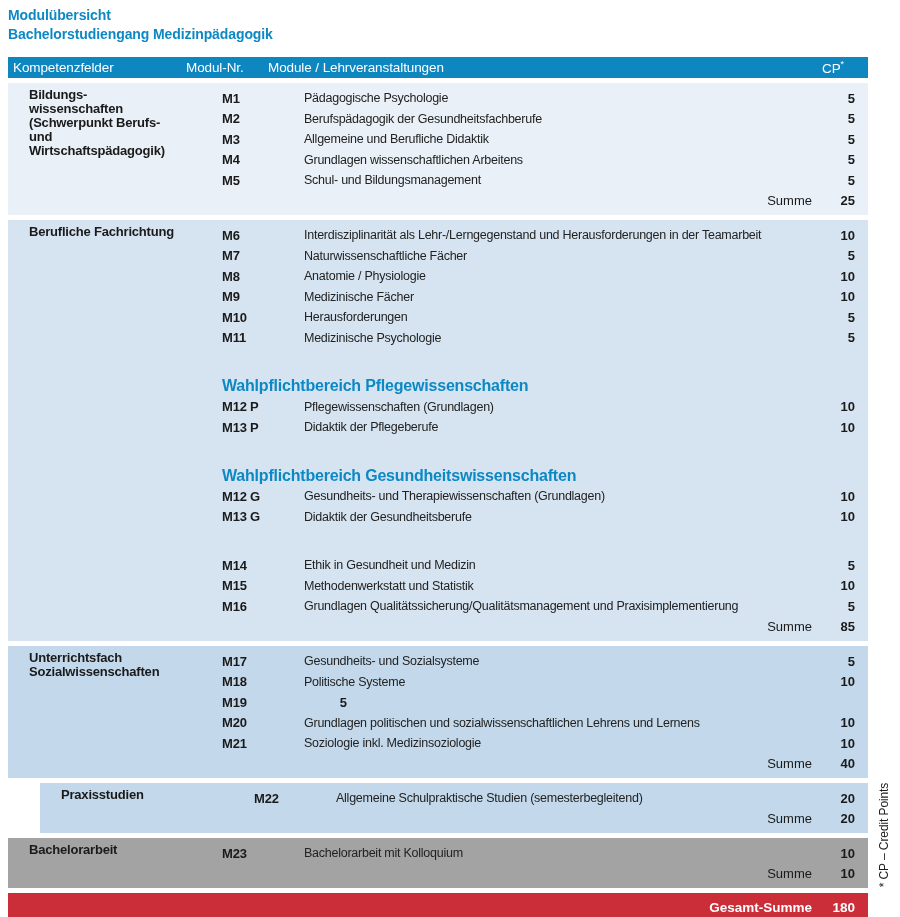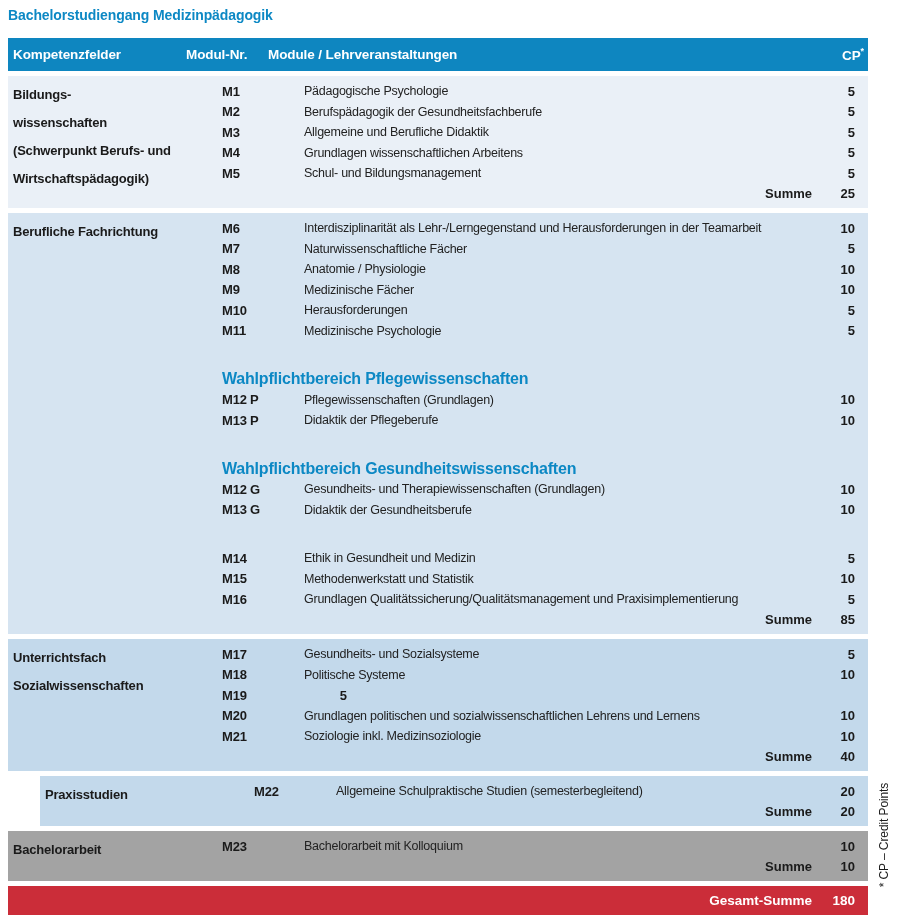--- a/index.html
+++ b/index.html
@@ -12,47 +12,47 @@
 
   .titles { margin-bottom:13px; }
   .titles div {
     color:var(--accent,#0c88c4); font-weight:bold; font-size:14px;
     line-height:19px; letter-spacing:-0.1px;
   }
 
   .table { width:860px; }
 
   .thead {
-    display:flex; align-items:center; height:33px;
+    display:flex; align-items:center; height:21px;
     background:var(--header-bar,#0e86c0); color:#ffffff;
-    font-weight:bold; font-size:13.5px; letter-spacing:-0.1px;
+    font-weight:normal; font-size:13.5px; letter-spacing:-0.1px;
   }
   .h-komp { width:178px; padding-left:5px; }
   .h-nr   { width:82px; }
   .h-module { flex:1; }
-  .h-cp { width:56px; text-align:right; padding-right:4px; flex-shrink:0; }
+  .h-cp { width:56px; text-align:right; padding-right:24px; flex-shrink:0; }
   .h-cp sup { font-size:9px; }
 
   .section { display:flex; margin-top:5px; padding:5px 0 4px; }
   .komp {
-    width:178px; padding-left:5px; flex-shrink:0;
-    font-weight:bold; font-size:13px; line-height:28px;
+    width:178px; padding-left:21px; flex-shrink:0;
+    font-weight:bold; font-size:13px; line-height:14px;
     white-space:pre-line; letter-spacing:-0.2px;
   }
   .rows { flex:1; min-width:0; }
   .row { display:flex; align-items:center; height:20.5px;padding-left:36px; }
   .row-nr { width:82px; flex-shrink:0; font-weight:bold; font-size:13px; letter-spacing:-0.2px; }
   .row-title {
     flex:1; font-size:12.5px; letter-spacing:-0.25px;
     white-space:nowrap; overflow:hidden; padding-right:6px; color:#222222;
   }
   .row-cp { width:56px; flex-shrink:0; text-align:right; padding-right:13px; font-weight:bold; font-size:13px; }
   .row.spacer { height:28px; }
   .row.subheading .row-label { color:var(--accent,#0c88c4); font-weight:bold; font-size:16px; letter-spacing:-0.2px; }
-  .row.summe .summe-label { flex:1; text-align:right; font-weight:bold; font-size:13px; }
+  .row.summe .summe-label { flex:1; text-align:right; font-weight:normal; font-size:13px; }
 
   .total-row {
     display:flex; align-items:center; height:29px; margin-top:5px;
     background:var(--total-bar,#cb2d39); color:#ffffff;
     font-weight:bold; font-size:13.5px;
   }
   .t-label { flex:1; text-align:right; }
   .t-value { width:56px; flex-shrink:0; text-align:right; padding-right:13px; }
 
   .footnote {
@@ -63,20 +63,21 @@
     transform:rotate(-90deg); white-space:nowrap;
     font-size:12px; color:#1a1a1a; letter-spacing:-0.1px;
   }
 </style>
 </head>
 <body>
 
 <div class="page">
 
   <header class="titles">
+    <div>Modulübersicht</div>
     <div>Bachelorstudiengang Medizinpädagogik</div>
   </header>
 
   <div class="table">
 
     <div class="thead">
       <div class="h-komp">Kompetenzfelder</div>
       <div class="h-nr">Modul-Nr.</div>
       <div class="h-module">Module / Lehrveranstaltungen</div>
       <div class="h-cp"><span>CP</span><sup>*</sup></div>

